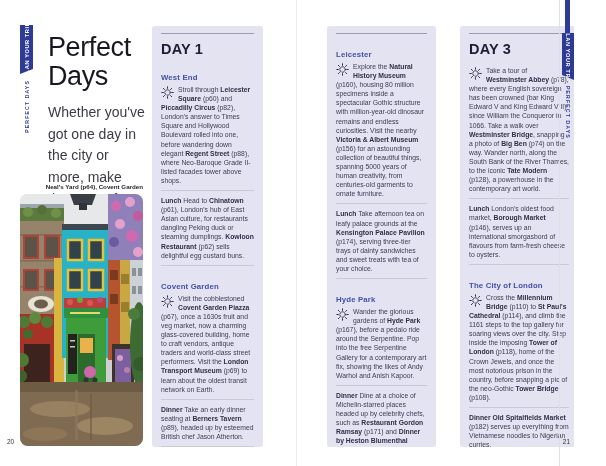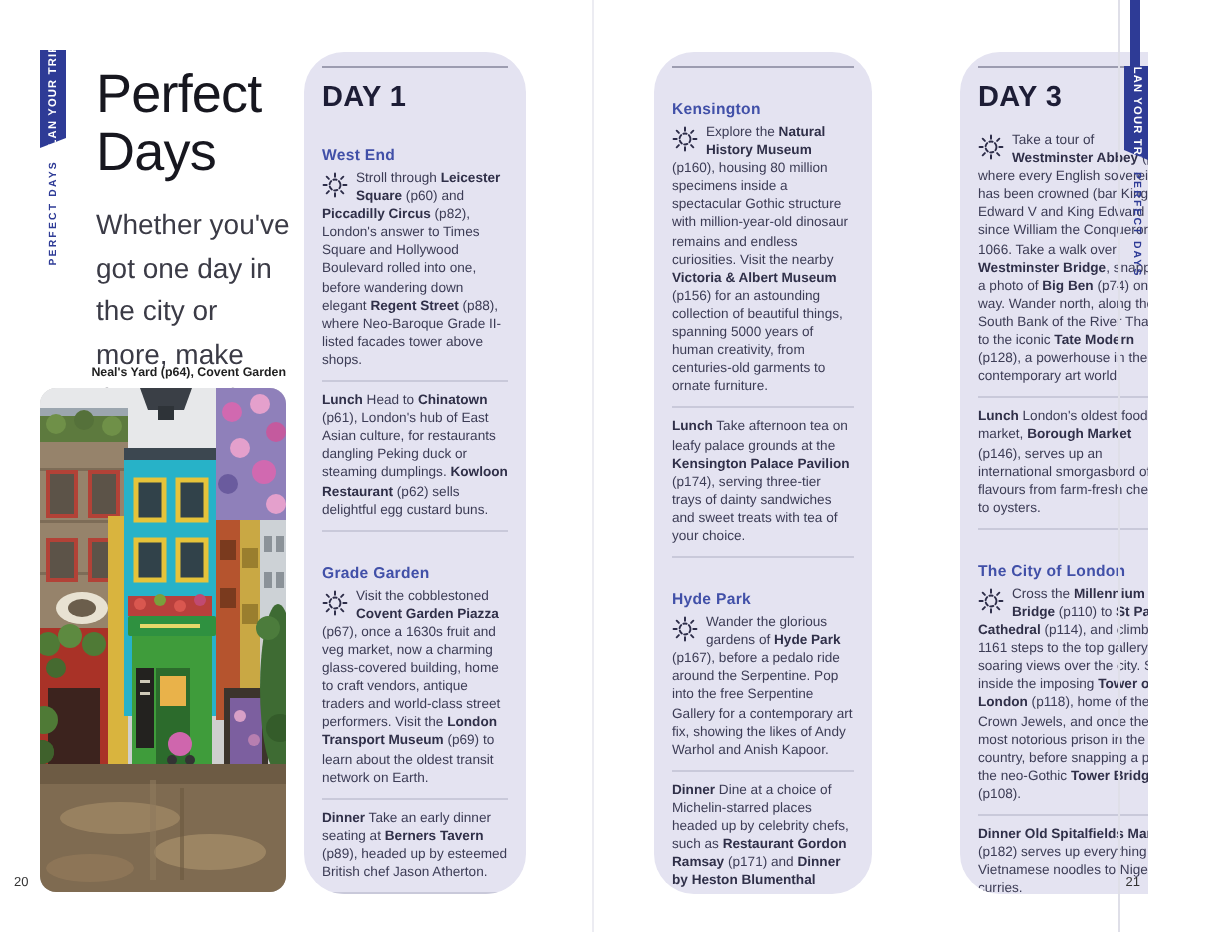--- a/index.html
+++ b/index.html
@@ -27,25 +27,25 @@
   .photo-caption{position:absolute;left:20px;top:183px;width:123px;margin:0;text-align:right;
                  font-size:6.2px;font-weight:bold;color:#1f1f1f;}
   .photo-frame{position:absolute;left:20px;top:194px;width:123px;height:252px;border-radius:8px;
                overflow:hidden;background:#cfcfcf;}
   .photo-frame svg{display:block;}
   
   .pagenum{position:absolute;bottom:21px;font-size:6.5px;color:#333;}
   .pagenum-left{left:7px;}
   .pagenum-right{right:4px;}
   
-  .panel{position:absolute;top:26px;height:421px;background:#e4e3f1;border-radius:20px;
+  .panel{position:absolute;top:26px;height:421px;background:#e4e3f1;border-radius:3px;
          padding:7px 9px 6px;box-sizing:border-box;overflow:hidden;}
   .panel-1{left:152px;width:111px;}
   .panel-2{left:327px;width:109px;}
-  .panel-3{left:480px;width:118px;}
+  .panel-3{left:460px;width:118px;}
   .panel-rule{border-top:1.4px solid #9c9cb0;margin:0 0 7px;}
   .day-title{font-size:14.5px;font-weight:bold;color:#1d1d36;margin:0 0 9px;letter-spacing:.2px;}
   .sec-head{font-size:7.8px;font-weight:bold;color:#4150a8;margin:16px 0 3px;letter-spacing:.15px;}
   .sec-body{margin:0;font-size:6.8px;line-height:1.34;color:#3c3c55;}
   .sec-body b{color:#2f2f48;}
   .sec-divider{border-top:1px solid #c9c9da;margin:5px 0;}
   .time-icon{float:left;width:13px;height:13px;margin:1px 4px 1px 0;color:#2c2c48;}
   .time-icon svg{width:13px;height:13px;display:block;}
   .sec{overflow:visible;}
 </style>
@@ -182,21 +182,21 @@
                 <path d="M10 1.2V3.6M10 16.4v2.4M1.2 10h2.4M16.4 10h2.4M3.6 3.6l1.7 1.7M14.7 14.7l1.7 1.7M16.4 3.6l-1.7 1.7M3.6 16.4l1.7-1.7"></path>
               </svg>
             </span><span>Stroll through </span><b>Leicester Square</b><span> (p60) and </span><b>Piccadilly Circus</b><span> (p82), London's answer to Times Square and Hollywood Boulevard rolled into one, before wandering down elegant </span><b>Regent Street</b><span> (p88), where Neo-Baroque Grade II-listed facades tower above shops.</span></p>
         </section>
         <div class="sec-divider"></div>
         <section class="sec">
           <p class="sec-body"><b>Lunch</b><span> Head to </span><b>Chinatown</b><span> (p61), London's hub of East Asian culture, for restaurants dangling Peking duck or steaming dumplings. </span><b>Kowloon Restaurant</b><span> (p62) sells delightful egg custard buns.</span></p>
         </section>
         <div class="sec-divider"></div>
         <section class="sec">
-          <h3 class="sec-head">Grade Garden</h3>
+          <h3 class="sec-head">Covent Garden</h3>
           <p class="sec-body"><span class="time-icon">
               <svg viewBox="0 0 20 20" fill="none" stroke="currentColor" stroke-width="1.5" stroke-linecap="round">
                 <circle cx="10" cy="10" r="4.2" stroke-dasharray="2.6 1.9"></circle>
                 <path d="M10 1.2V3.6M10 16.4v2.4M1.2 10h2.4M16.4 10h2.4M3.6 3.6l1.7 1.7M14.7 14.7l1.7 1.7M16.4 3.6l-1.7 1.7M3.6 16.4l1.7-1.7"></path>
               </svg>
             </span><span>Visit the cobblestoned </span><b>Covent Garden Piazza</b><span> (p67), once a 1630s fruit and veg market, now a charming glass-covered building, home to craft vendors, antique traders and world-class street performers. Visit the </span><b>London Transport Museum</b><span> (p69) to learn about the oldest transit network on Earth.</span></p>
         </section>
         <div class="sec-divider"></div>
         <section class="sec">
           <p class="sec-body"><b>Dinner</b><span> Take an early dinner seating at </span><b>Berners Tavern</b><span> (p89), headed up by esteemed British chef Jason Atherton.</span></p>
@@ -206,21 +206,21 @@
           <h3 class="sec-head">West End</h3>
           <p class="sec-body"></p>
         </section>
       </div>
   </div>
 
   <div class="panel panel-2">
     <div class="panel-rule"></div>
     <div>
         <section class="sec">
-          <h3 class="sec-head">Kensington</h3>
+          <h3 class="sec-head">Leicester</h3>
           <p class="sec-body"><span class="time-icon">
               <svg viewBox="0 0 20 20" fill="none" stroke="currentColor" stroke-width="1.5" stroke-linecap="round">
                 <circle cx="10" cy="10" r="4.2" stroke-dasharray="2.6 1.9"></circle>
                 <path d="M10 1.2V3.6M10 16.4v2.4M1.2 10h2.4M16.4 10h2.4M3.6 3.6l1.7 1.7M14.7 14.7l1.7 1.7M16.4 3.6l-1.7 1.7M3.6 16.4l1.7-1.7"></path>
               </svg>
             </span><span>Explore the </span><b>Natural History Museum</b><span> (p160), housing 80 million specimens inside a spectacular Gothic structure with million-year-old dinosaur remains and endless curiosities. Visit the nearby </span><b>Victoria &amp; Albert Museum</b><span> (p156) for an astounding collection of beautiful things, spanning 5000 years of human creativity, from centuries-old garments to ornate furniture.</span></p>
         </section>
         <div class="sec-divider"></div>
         <section class="sec">
           <p class="sec-body"><b>Lunch</b><span> Take afternoon tea on leafy palace grounds at the </span><b>Kensington Palace Pavilion</b><span> (p174), serving three-tier trays of dainty sandwiches and sweet treats with tea of your choice.</span></p>

